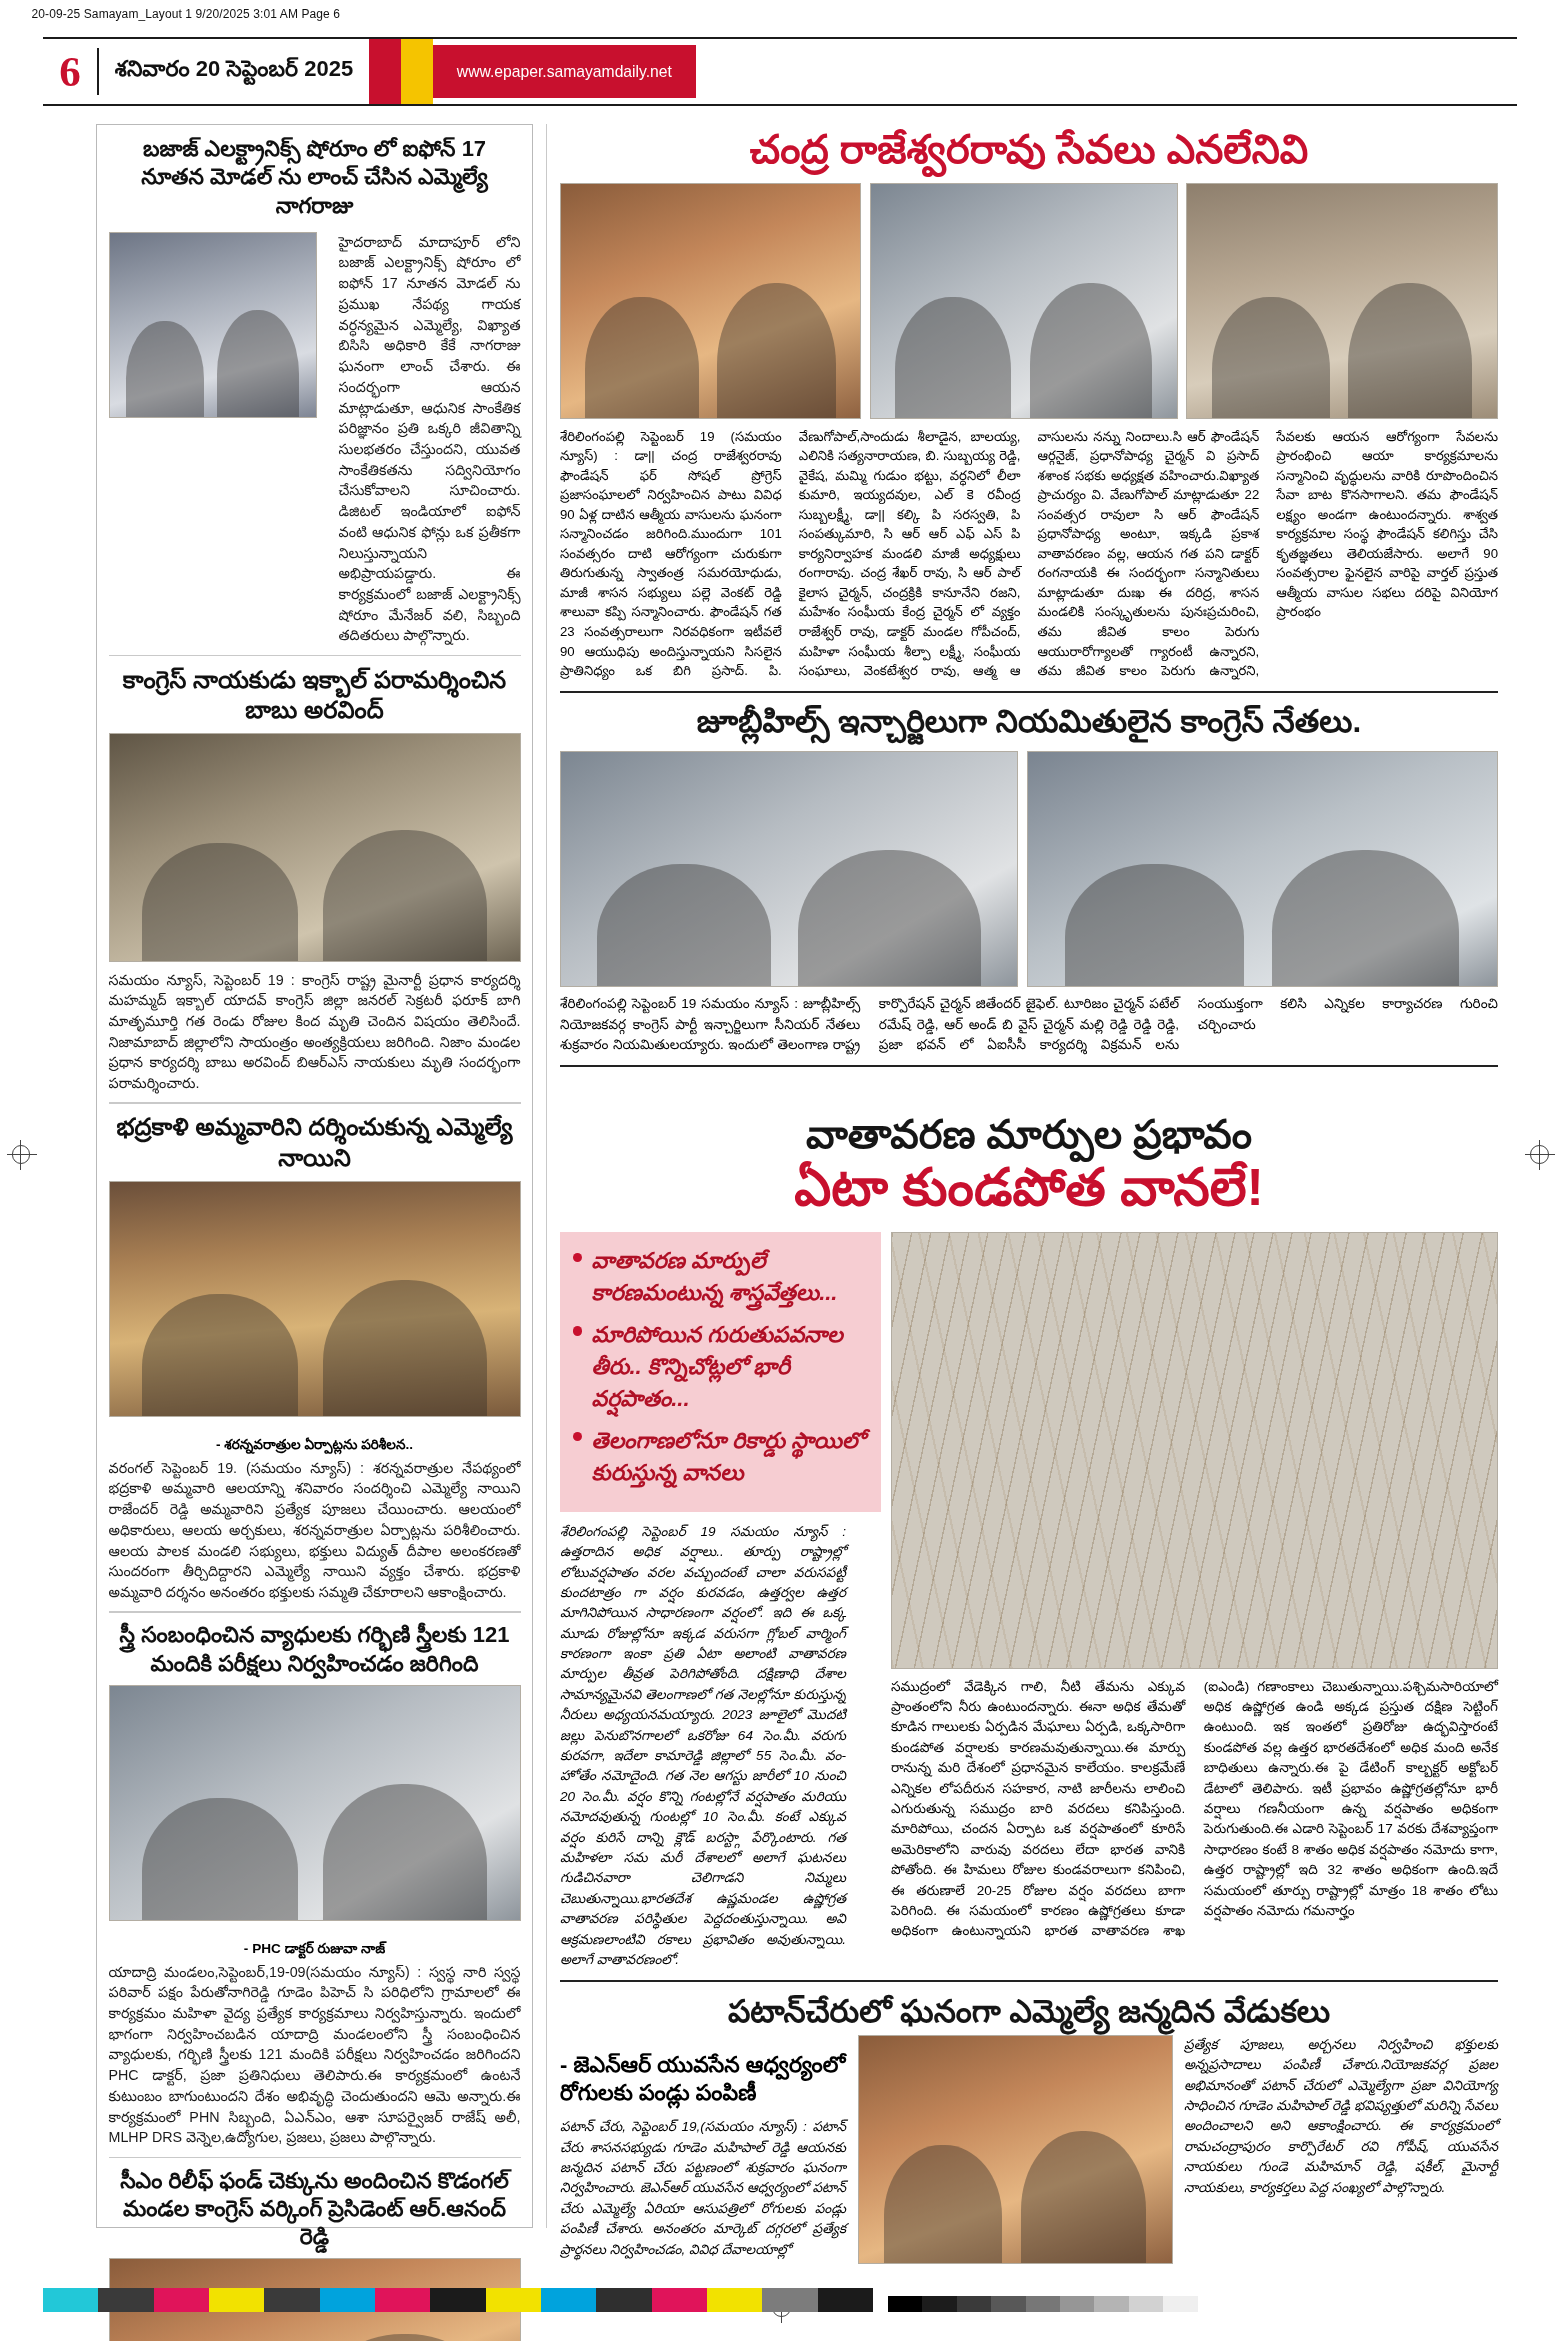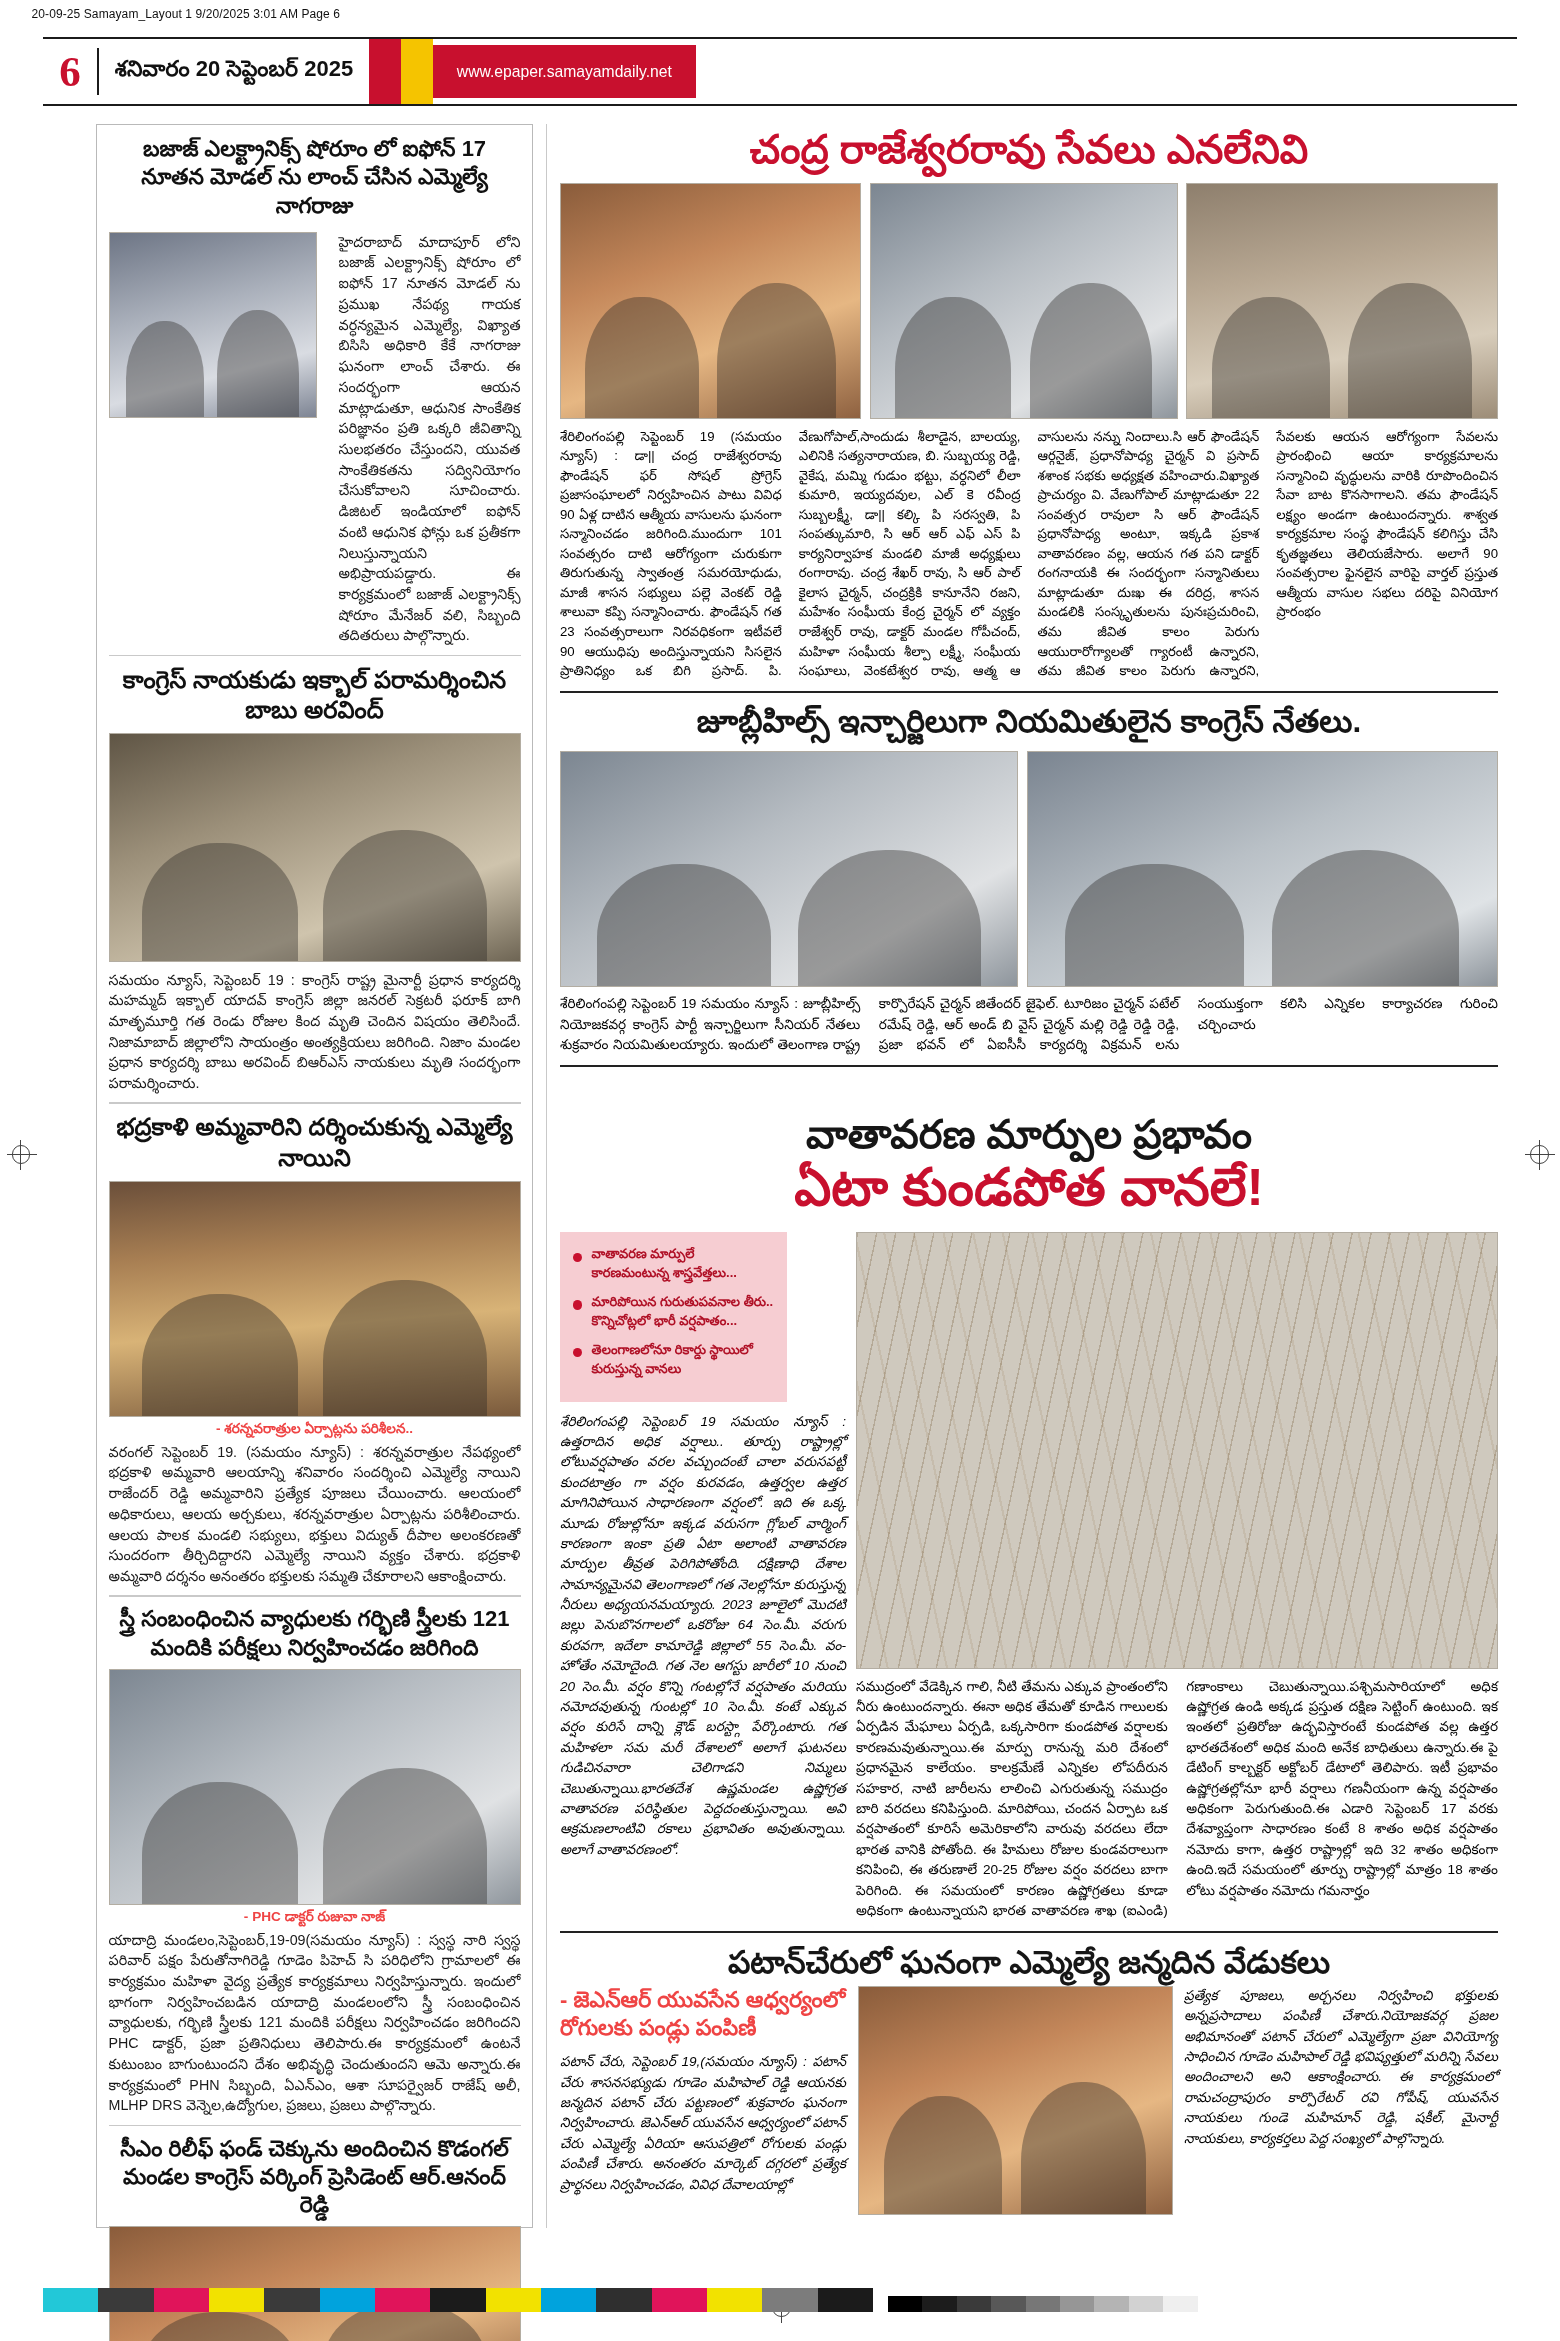--- a/index.html
+++ b/index.html
@@ -202,27 +202,28 @@
     column-count: 4;
     column-gap: 17px;
     font-size: 13.2px;
     line-height: 1.48;
     text-align: justify;
   }
 
   
   .weather-wrap { display: flex; gap: 10px; margin-top: 4.3px; }
   .bullets {
-    width: 227px;
+    width: 321px;
     background: #f6cdd2;
     padding: 13px 11.5px 13px 13px;
-    font-size: 13px;
+    font-size: 22px;
     line-height: 1.45;
     font-weight: bold;
     color: #b01026;
+    font-style: italic;
   }
   .bullets li { margin-bottom: 10px; list-style: none; position: relative; padding-left: 18.6px; }
   .bullets li:before {
     content: "";
     position: absolute; left: 0; top: 7.2px;
     width: 9.3px; height: 9.3px; border-radius: 50%;
     background: #c8102e;
   }
   .bullets ul { margin: 0; padding: 0; }
 
@@ -236,21 +237,21 @@
   .colorbar i { display: block; flex: 1; }
   .grayscale {
     position: absolute;
     left: 888px; bottom: 30px;
     width: 344px; height: 15.7px;
     display: flex;
   }
   .grayscale i { flex: 1; }
 
   .small-note { font-size: 13.6px; line-height: 1.5; text-align: justify; font-style: italic; }
-  .red { color: #ef4444; }
+  .red { color: #000000; margin-top: 16px; }
   .mt10 { margin-top: 7.2px; }
   .mt14 { margin-top: 10px; }
 </style>
 </head>
 <body>
 
 <div class="slug">20-09-25 Samayam_Layout 1  9/20/2025  3:01 AM  Page 6</div>
 <div class="reg-mark" style="left:11.5px; top:1145px;"></div>
 <div class="reg-mark" style="left:1530px; top:1145px;"></div>
 <div class="reg-mark" style="left:772px; top:2298px;"></div>

